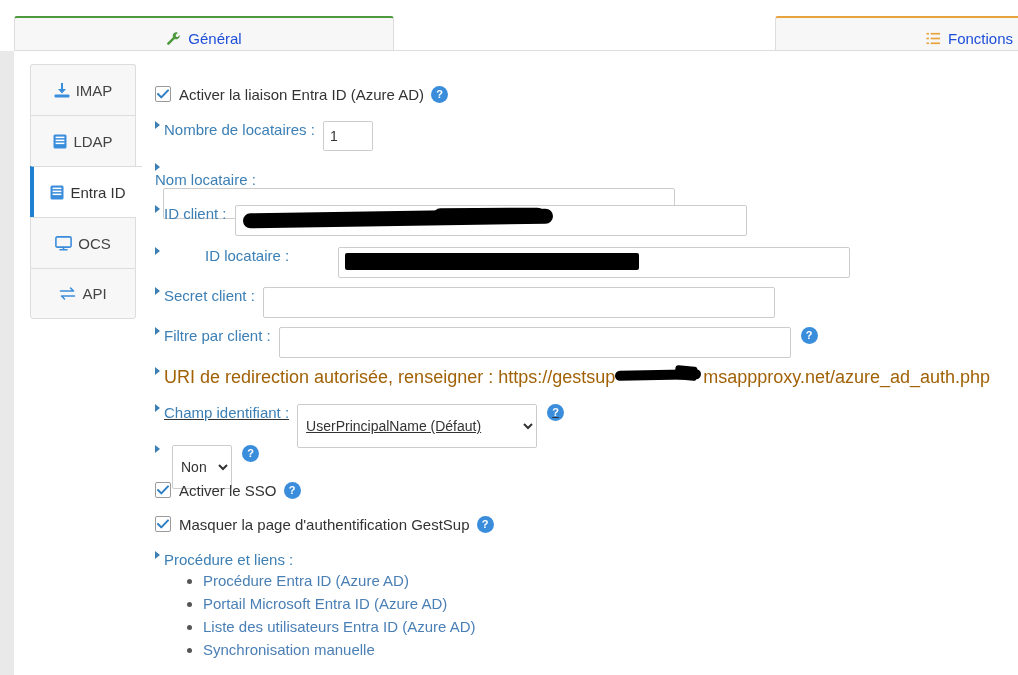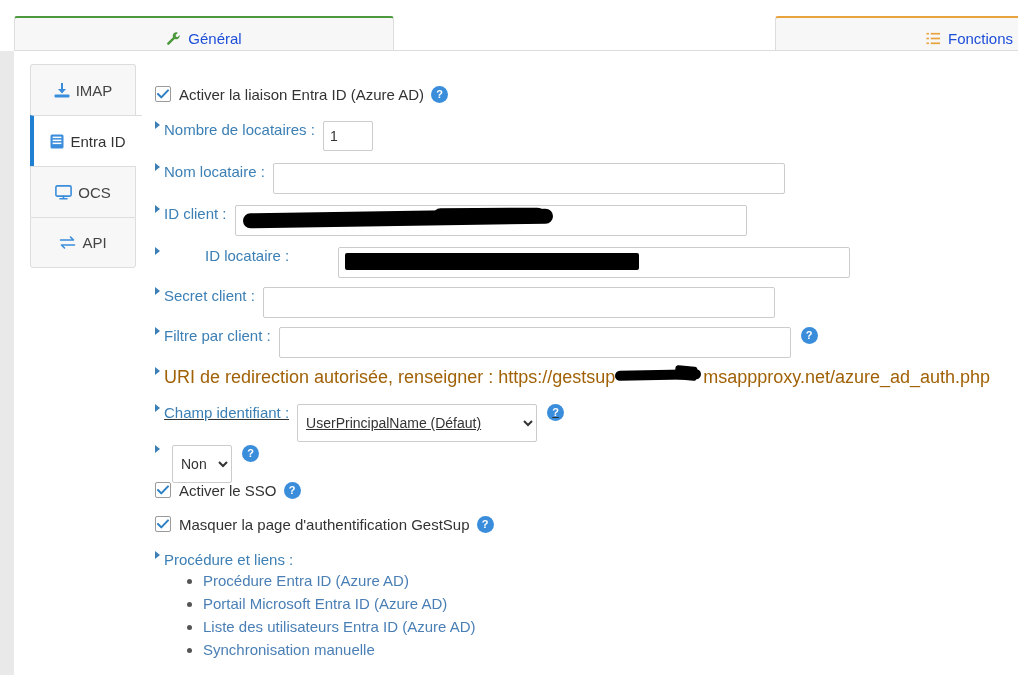--- a/index.html
+++ b/index.html
@@ -187,21 +187,21 @@
     font-size: 14px;
     color: #333333;
     padding: 0 6px;
     outline: none;
     border-radius: 2px;
   }
   select.sel {
     box-sizing: border-box;
     border: 1px solid #cccccc;
     background: #ffffff;
-    height: 38px;
+    height: 44px;
     font-family: "Liberation Sans", sans-serif;
     font-size: 14px;
     color: #333333;
     padding: 0 4px;
     border-radius: 2px;
     outline: none;
   }
   .help {
     width: 17px;
     height: 17px;
@@ -288,20 +288,31 @@
   <div class="side-item">
     <span class="side-icon">
       <svg width="16" height="15" viewBox="0 0 16 15" fill="#3a8ddb">
         <path d="M7 0h2v6h3L8 10.5 4 6h3z"></path>
         <rect x="0.5" y="11.5" width="15" height="3" rx="1"></rect>
       </svg>
     </span>
     <span>IMAP</span>
   </div>
 
+  <div class="side-item">
+    <span class="side-icon">
+      <svg width="14" height="15" viewBox="0 0 14 15" fill="#3a8ddb">
+        <rect x="0.5" y="0.5" width="13" height="14" rx="1.5"></rect>
+        <rect x="2.6" y="2.6" width="8.8" height="1.5" fill="#ffffff"></rect>
+        <rect x="2.6" y="5.6" width="8.8" height="1.5" fill="#ffffff"></rect>
+        <rect x="2.6" y="8.6" width="8.8" height="1.5" fill="#ffffff"></rect>
+      </svg>
+    </span>
+    <span>LDAP</span>
+  </div>
 
   <div class="side-item active">
     <span class="side-icon">
       <svg width="14" height="15" viewBox="0 0 14 15" fill="#3a8ddb">
         <rect x="0.5" y="0.5" width="13" height="14" rx="1.5"></rect>
         <rect x="2.6" y="2.6" width="8.8" height="1.5" fill="#ffffff"></rect>
         <rect x="2.6" y="5.6" width="8.8" height="1.5" fill="#ffffff"></rect>
         <rect x="2.6" y="8.6" width="8.8" height="1.5" fill="#ffffff"></rect>
       </svg>
     </span>
@@ -340,21 +351,21 @@
     <span class="chk-label">Activer la liaison Entra ID (Azure AD)</span>
     <span class="help" style="margin-left:7px;">?</span>
   </div>
 
   <div class="row" style="left:0; top:57px;">
     <span class="caret"></span>
     <span class="lbl">Nombre de locataires :</span>
     <input class="txt" type="text" style="width: 50px; margin-left: 8px; height: 30px; text-align: left;" value="1">
   </div>
 
-  <div class="row" style="left:0; top:99px;">
+  <div class="row" style="left:0; top:99px;flex-direction:column;">
     <span class="caret"></span>
     <span class="lbl">Nom locataire :</span>
     <input class="txt" type="text" style="width: 512px; margin-left: 8px; height: 31px;" value="">
   </div>
 
   <div class="row" style="left:0; top:141px;">
     <span class="caret"></span>
     <span class="lbl">ID client :</span>
     <span style="position:relative; display:inline-block; margin-left:8px;">
       <input class="txt" type="text" style="width: 512px; height: 31px;" value="">

